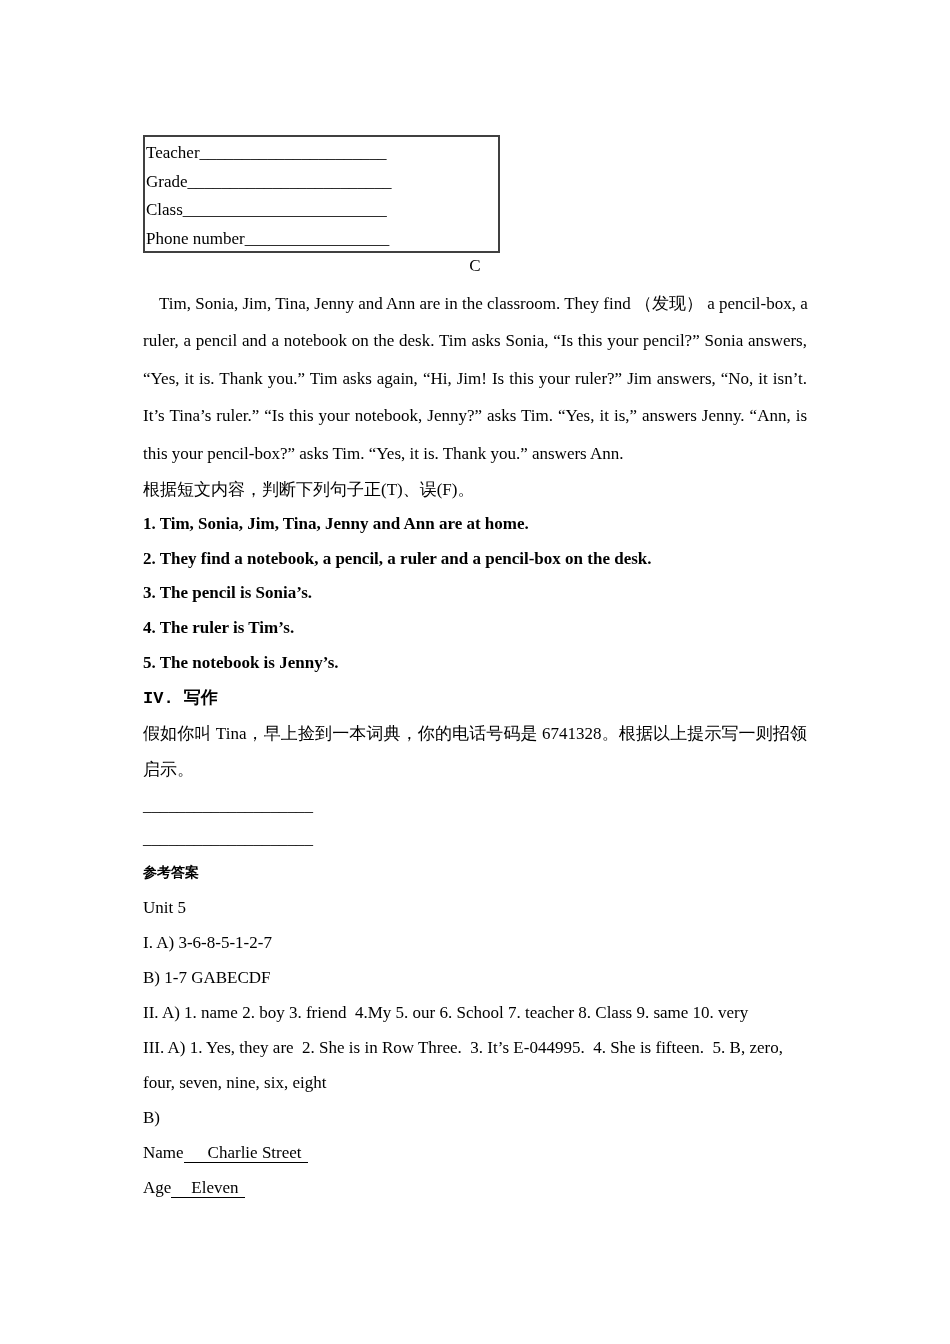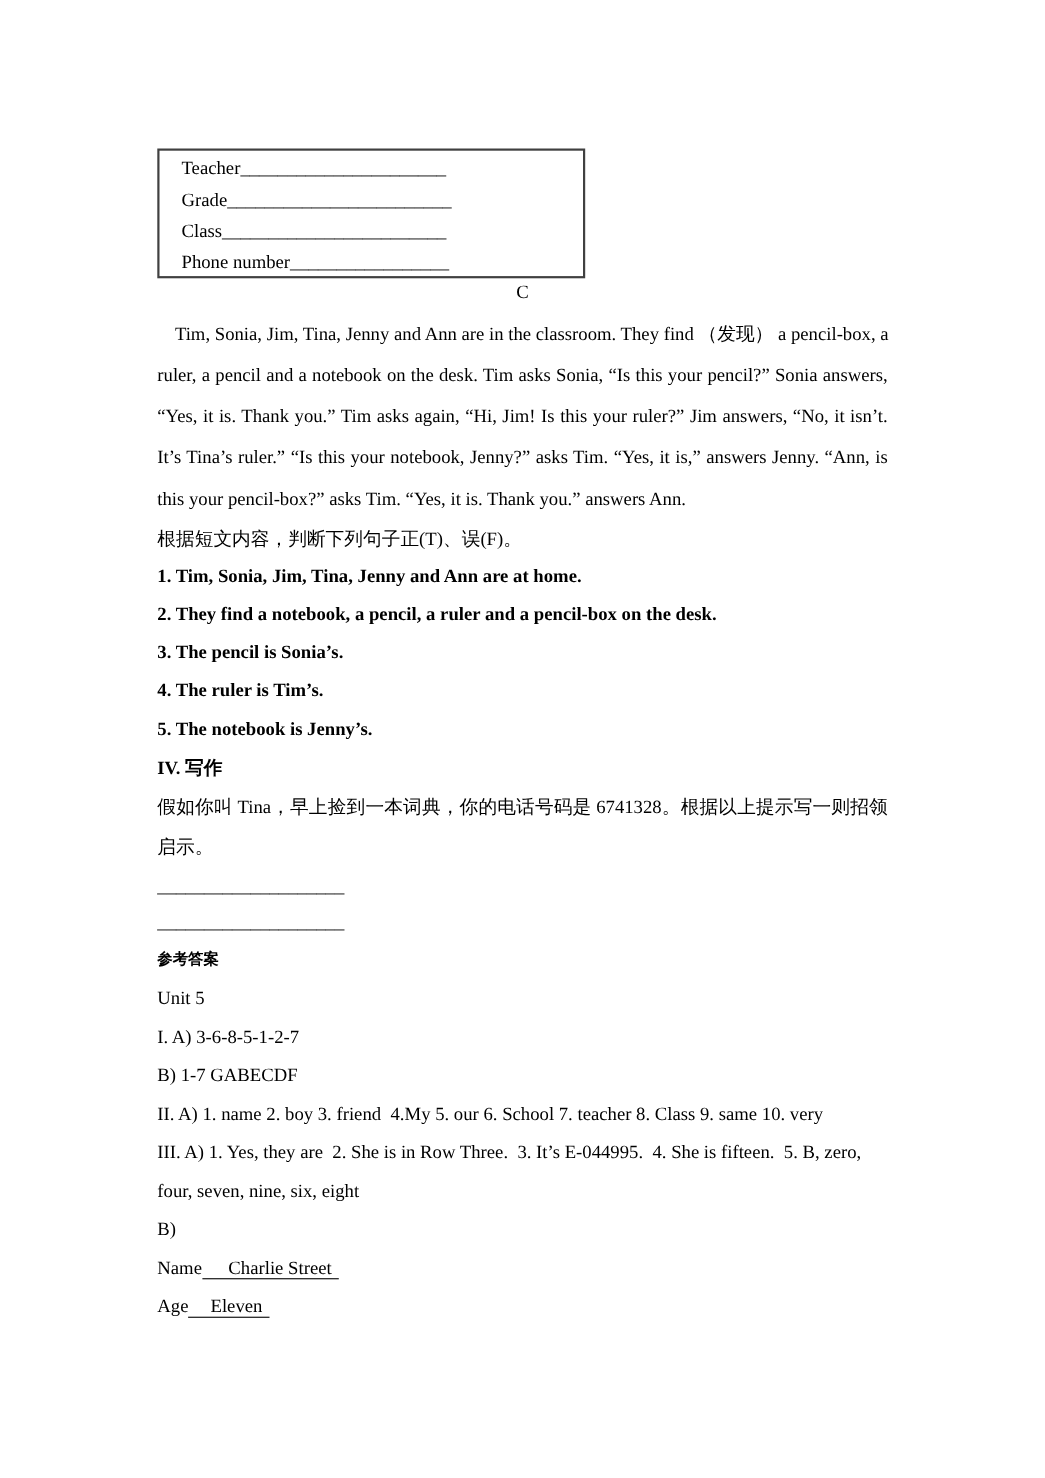--- a/index.html
+++ b/index.html
@@ -7,38 +7,38 @@
     width: 950px; height: 1344px;
     font-family: "Liberation Serif", "DejaVu Serif", serif;
     font-size: 17px; color: #000; overflow: hidden;
   }
   .page {
     width: 950px; height: 1344px;
     padding: 135px 143px 0 143px;
     box-sizing: border-box;
   }
   .info-box {
-    width: 389px; height: 118px;
+    width: 357px; height: 118px;
     box-sizing: border-box;
     border: 2px solid #404040;
-    padding: 2px 0 0 20px;
+    padding: 2px 0 0 1px;
   }
   .box-row { line-height: 28.6px; white-space: nowrap; }
   .c-line { line-height: 26px; text-align: center; }
   .passage { margin-top: 6px; }
   .pline {
     line-height: 37.4px;
     text-align: justify; text-align-last: justify;
     white-space: nowrap;
   }
   .pline.first { text-indent: 16px; }
   .pline.last { text-align-last: left; white-space: normal; }
   .tf-instruction { line-height: 35px; }
   .tf-item { line-height: 34.7px; font-weight: bold; }
-  .writing-heading { line-height: 35px; font-weight: bold; }
+  .writing-heading { line-height: 35px; font-weight: bold; font-family: Liberation Mono, monospace; }
   .prompt-line { line-height: 36.5px; }
   .prompt-line.just { text-align: justify; text-align-last: justify; white-space: nowrap; }
   .blank-line { line-height: 33px; }
   .ans-heading { line-height: 35px; font-weight: bold; font-size: 14px; }
   .ans-line { line-height: 35px; }
   .fill { border-bottom: 1px solid #000; padding-right: 6px; }
   .fill-name { padding-left: 24px; }
   .fill-age { padding-left: 20px; margin-top: 15px; }
 </style>
 </head>

